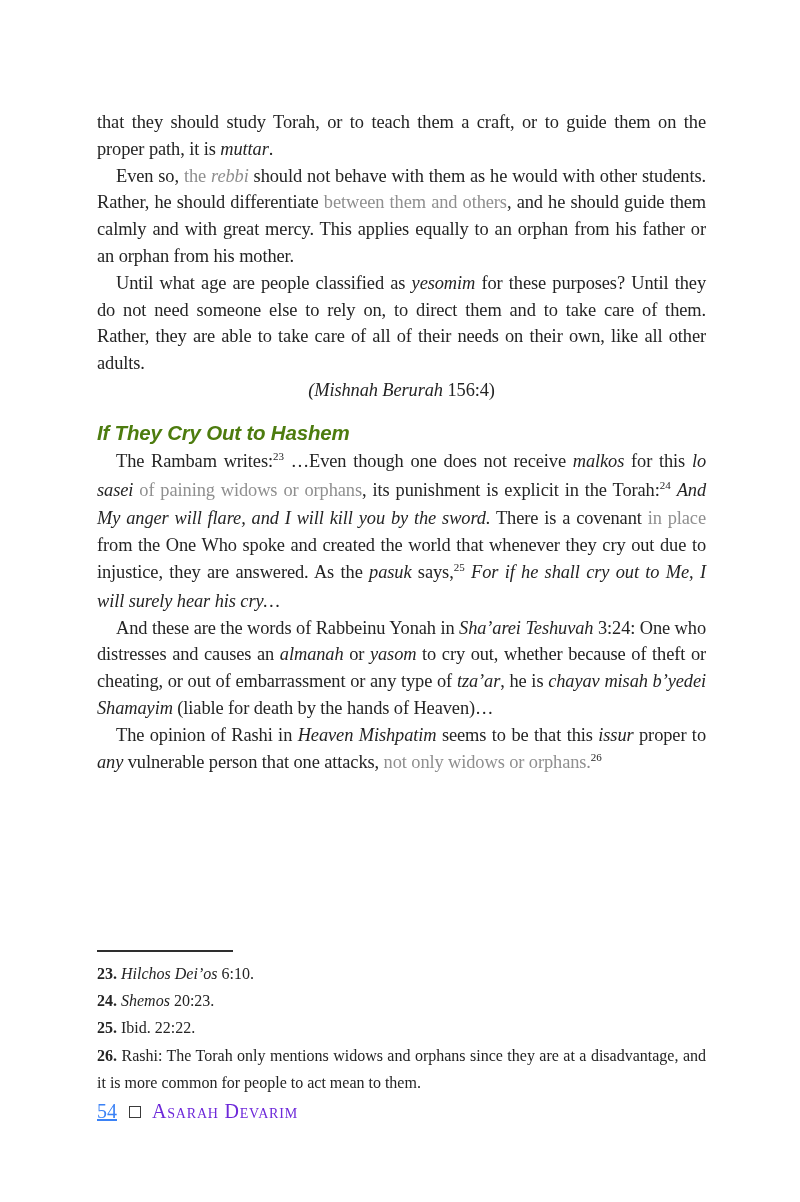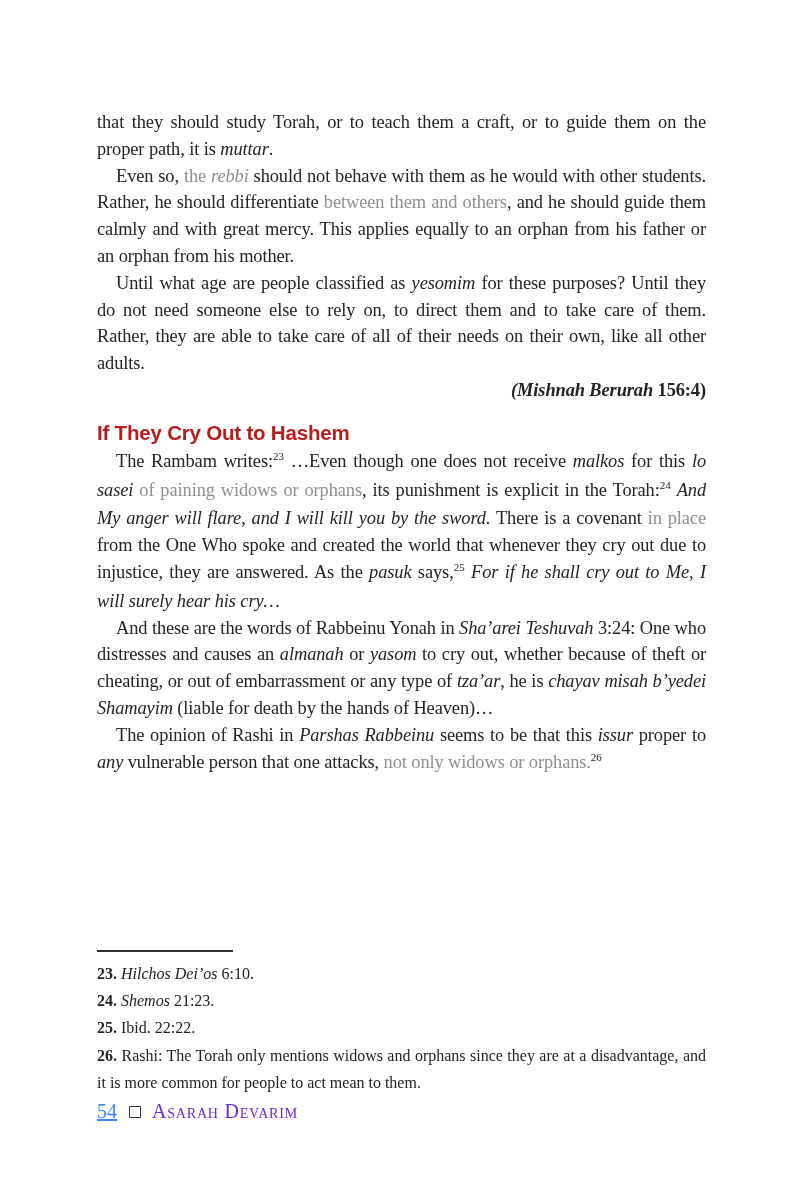--- a/index.html
+++ b/index.html
@@ -3,28 +3,28 @@
 <meta charset="utf-8">
 <style>
   html,body{margin:0;padding:0;background:#ffffff;}
   body{width:800px;height:1202px;overflow:hidden;}
   .page{position:relative;width:800px;height:984px;background:#fff;
         font-family:"Liberation Serif",serif;color:#242424;}
   .content{position:absolute;left:97px;top:109px;width:609px;}
   p.body{margin:0;font-size:18.4px;line-height:26.8px;text-align:justify;
          letter-spacing:-0.1px;color:#242424;}
   p.indent{text-indent:19px;}
-  p.attribution{text-align:right;text-indent:0;font-weight:bold;}
+  p.attribution{text-align:center;text-indent:0;}
   .it{font-style:italic;}
   .gray{color:#8f8f8f;}
   .bold{font-weight:bold;}
   .sup{font-size:11px;position:relative;top:-6.5px;letter-spacing:0;}
   h2.heading{margin:17px 0 3px 0;font-family:"Liberation Sans",sans-serif;
-             font-size:20.5px;line-height:24px;font-weight:700;color:#b91c1c;
-             letter-spacing:-0.2px;}
+             font-size:20.5px;line-height:24px;font-weight:700;color:#4d7c0f;
+             letter-spacing:-0.2px;font-style:italic;}
   .footnotes{position:absolute;left:97px;top:941px;width:609px;}
   .fn-rule{width:136px;height:2px;background:#2e2e2e;margin:9px 0 8px 0;}
   p.footnote{margin:0;font-size:16px;line-height:27.2px;text-align:justify;color:#242424;}
   .footer{position:absolute;left:97px;top:1100px;display:flex;align-items:center;}
   .pagenum{font-size:20px;color:#3b82f6;text-decoration:underline;}
   .square{display:inline-block;width:12px;height:12px;border:1.6px solid #3a3a3a;
           margin:0 11px 0 12px;box-sizing:border-box;}
   .booktitle{font-variant:small-caps;font-size:20px;letter-spacing:0.8px;color:#6d28d9;}
 </style>
 </head>
@@ -33,28 +33,28 @@
 <div class="page">
 
   <main class="content">
       <p class="body"><span>that they should study Torah, or to teach them a craft, or to guide them on the proper path, it is </span><span class="it">muttar</span><span>.</span></p>
       <p class="body indent"><span>Even so, </span><span class="gray">the </span><span class="gray it">rebbi</span><span> should not behave with them as he would with other students. Rather, he should differentiate </span><span class="gray">between them and others</span><span>, and he should guide them calmly and with great mercy. This applies equally to an orphan from his father or an orphan from his mother.</span></p>
       <p class="body indent"><span>Until what age are people classified as </span><span class="it">yesomim</span><span> for these purposes? Until they do not need someone else to rely on, to direct them and to take care of them. Rather, they are able to take care of all of their needs on their own, like all other adults.</span></p>
       <p class="body attribution"><span class="it">(</span><span class="it">Mishnah Berurah</span><span> 156:4)</span></p>
       <h2 class="heading">If They Cry Out to Hashem</h2>
       <p class="body indent"><span>The Rambam writes:</span><span class="sup">23</span><span> …Even though one does not receive </span><span class="it">malkos</span><span> for this </span><span class="it">lo sasei</span><span> </span><span class="gray">of paining widows or orphans</span><span>, its punishment is explicit in the Torah:</span><span class="sup">24</span><span> </span><span class="it">And My anger will flare, and I will kill you by the sword.</span><span> There is a covenant </span><span class="gray">in place</span><span> from the One Who spoke and created the world that whenever they cry out due to injustice, they are answered. As the </span><span class="it">pasuk</span><span> says,</span><span class="sup">25</span><span> </span><span class="it">For if he shall cry out to Me, I will surely hear his cry…</span></p>
       <p class="body indent"><span>And these are the words of Rabbeinu Yonah in </span><span class="it">Sha’arei Teshuvah</span><span> 3:24: One who distresses and causes an </span><span class="it">almanah</span><span> or </span><span class="it">yasom</span><span> to cry out, whether because of theft or cheating, or out of embarrassment or any type of </span><span class="it">tza’ar</span><span>, he is </span><span class="it">chayav misah b’yedei Shamayim</span><span> (liable for death by the hands of Heaven)…</span></p>
-      <p class="body indent"><span>The opinion of Rashi in </span><span class="it">Parshas Rabbeinu</span><span> seems to be that this </span><span class="it">issur</span><span> proper to </span><span class="it">any</span><span> vulnerable person that one attacks, </span><span class="gray">not only widows or orphans.</span><span class="sup">26</span></p>
+      <p class="body indent"><span>The opinion of Rashi in </span><span class="it">Heaven Mishpatim</span><span> seems to be that this </span><span class="it">issur</span><span> proper to </span><span class="it">any</span><span> vulnerable person that one attacks, </span><span class="gray">not only widows or orphans.</span><span class="sup">26</span></p>
     </main>
 
   <section class="footnotes">
     <div class="fn-rule"></div>
     <div>
         <p class="footnote"><span class="bold">23. </span><span class="it">Hilchos Dei’os</span><span> 6:10.</span></p>
-        <p class="footnote"><span class="bold">24. </span><span class="it">Shemos</span><span> 21:23.</span></p>
+        <p class="footnote"><span class="bold">24. </span><span class="it">Shemos</span><span> 20:23.</span></p>
         <p class="footnote"><span class="bold">25. </span><span>Ibid. 22:22.</span></p>
         <p class="footnote"><span class="bold">26. </span><span>Rashi: The Torah only mentions widows and orphans since they are at a disadvantage, and it is more common for people to act mean to them.</span></p>
       </div>
   </section>
 
   <footer class="footer">
     <span class="pagenum">54</span>
     <span class="square"></span>
     <span class="booktitle">Asarah Devarim</span>
   </footer>

